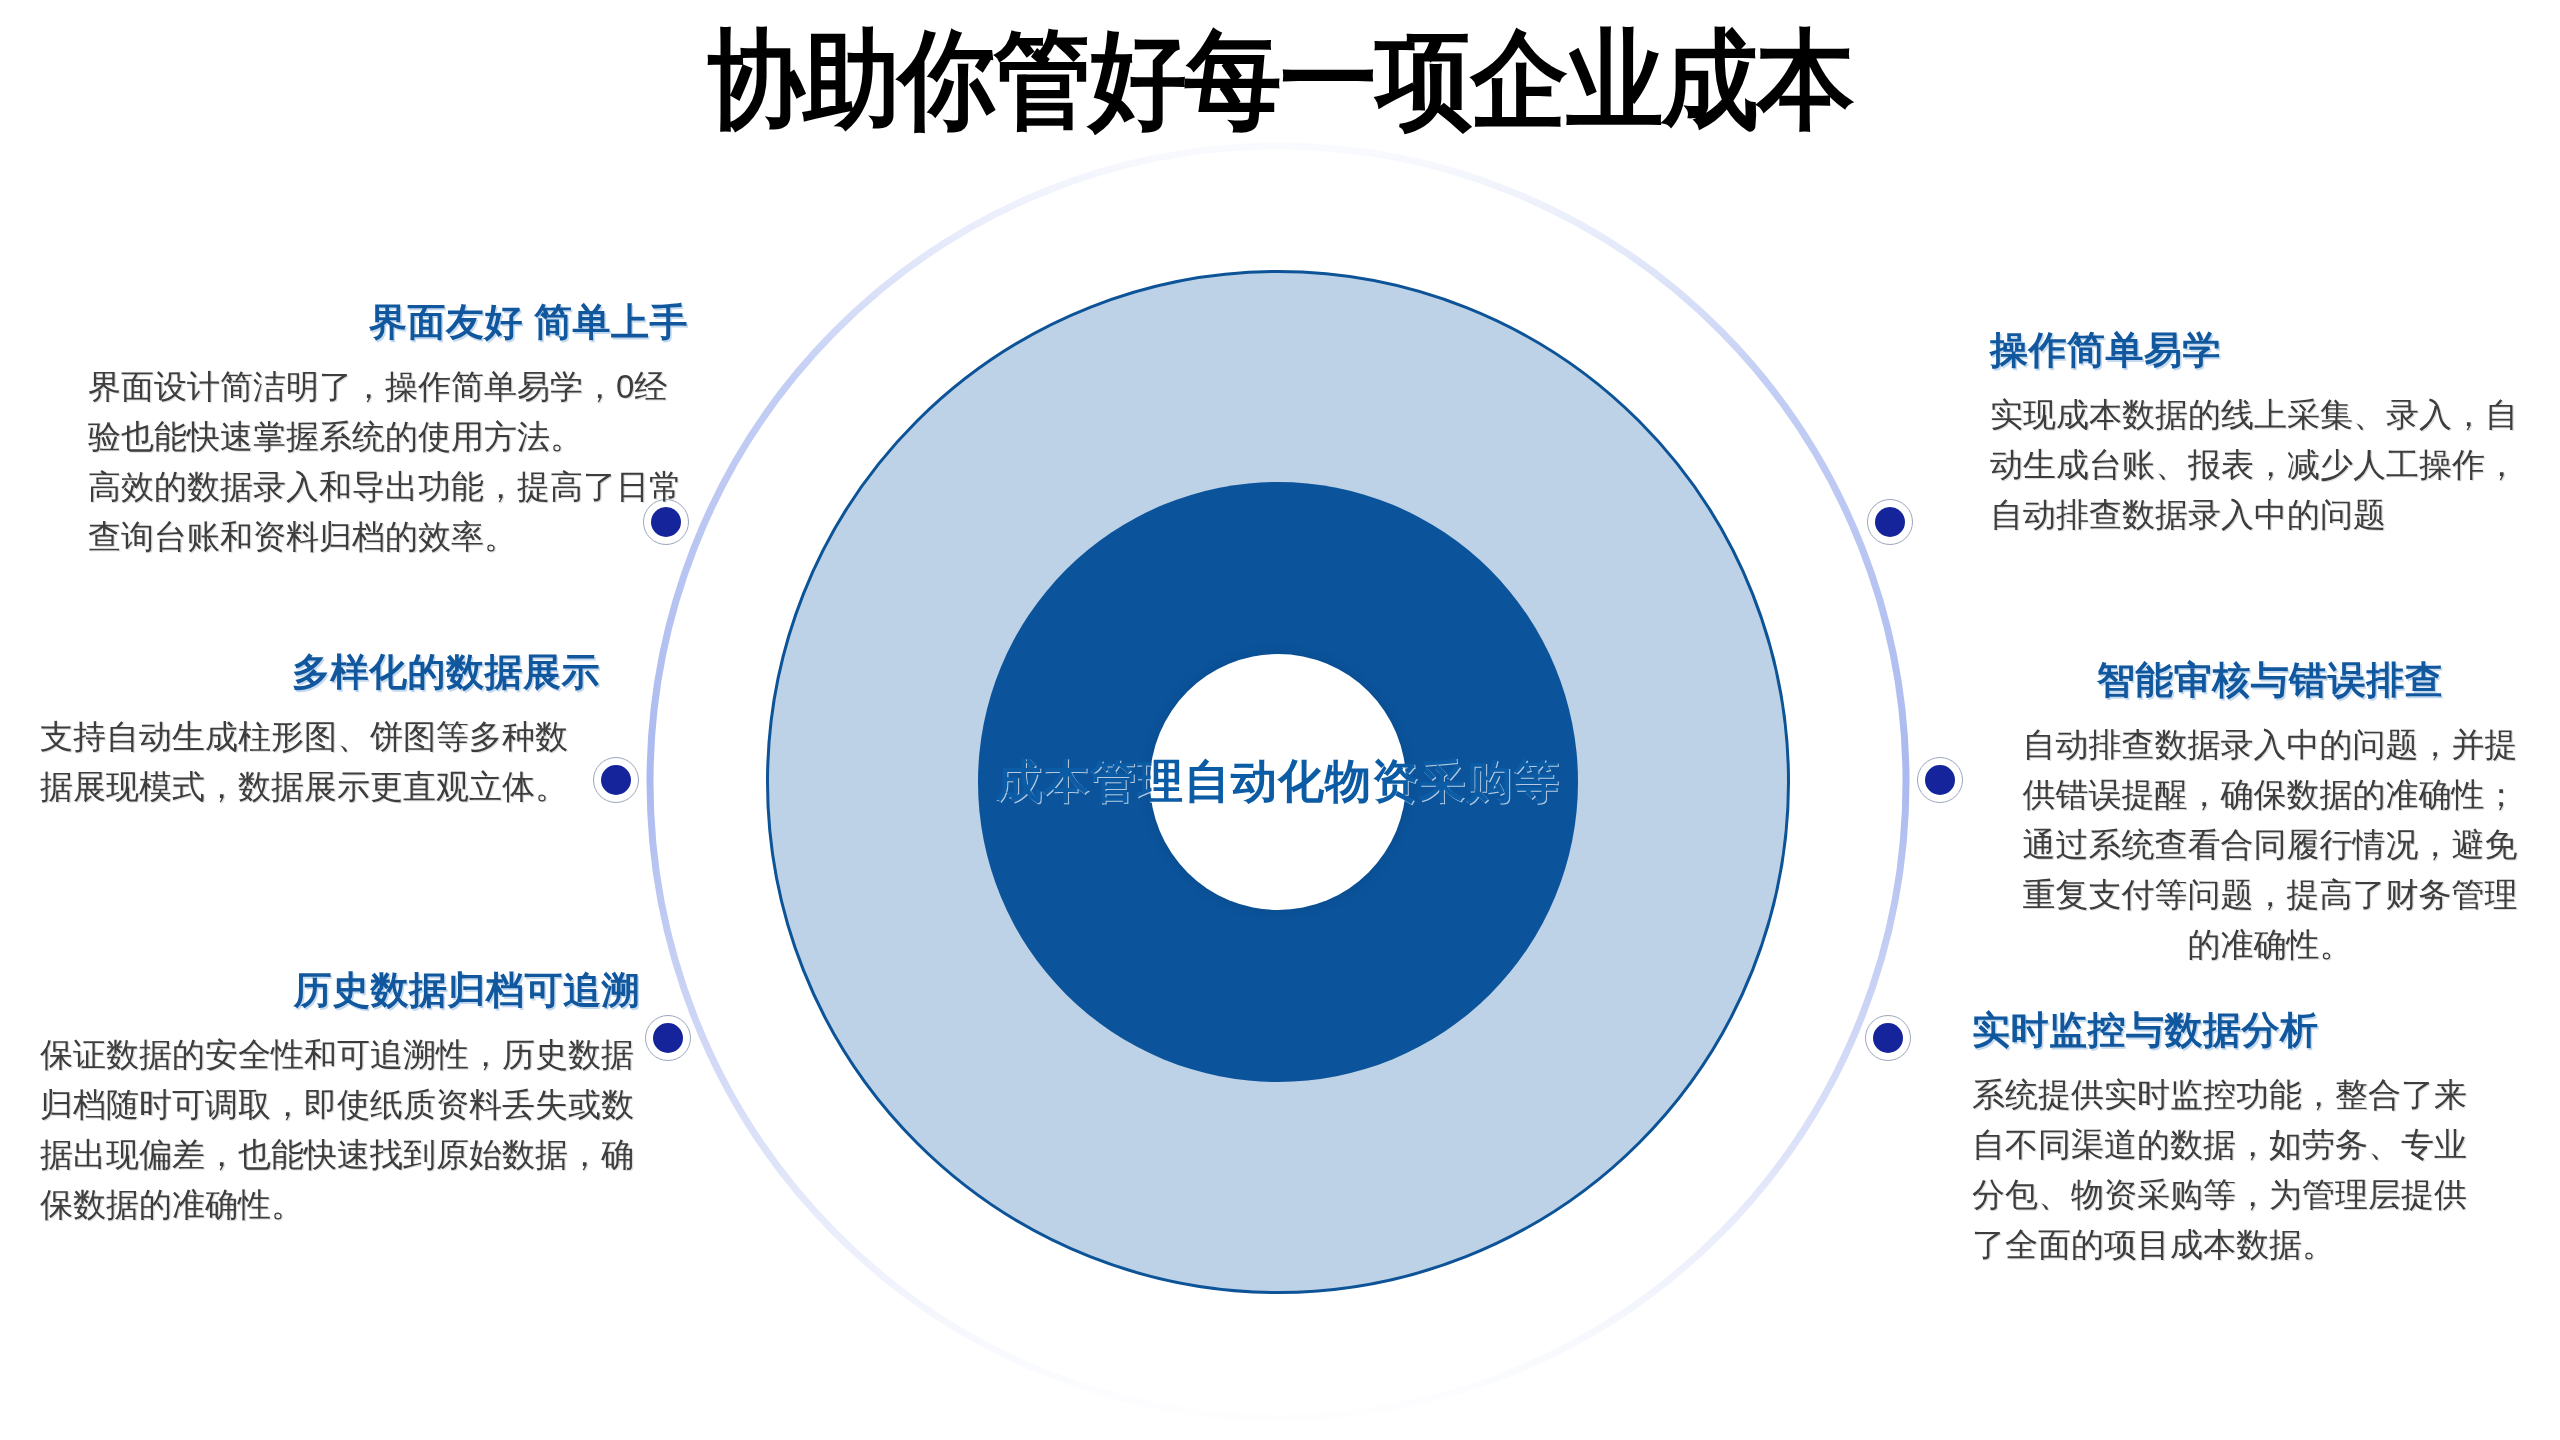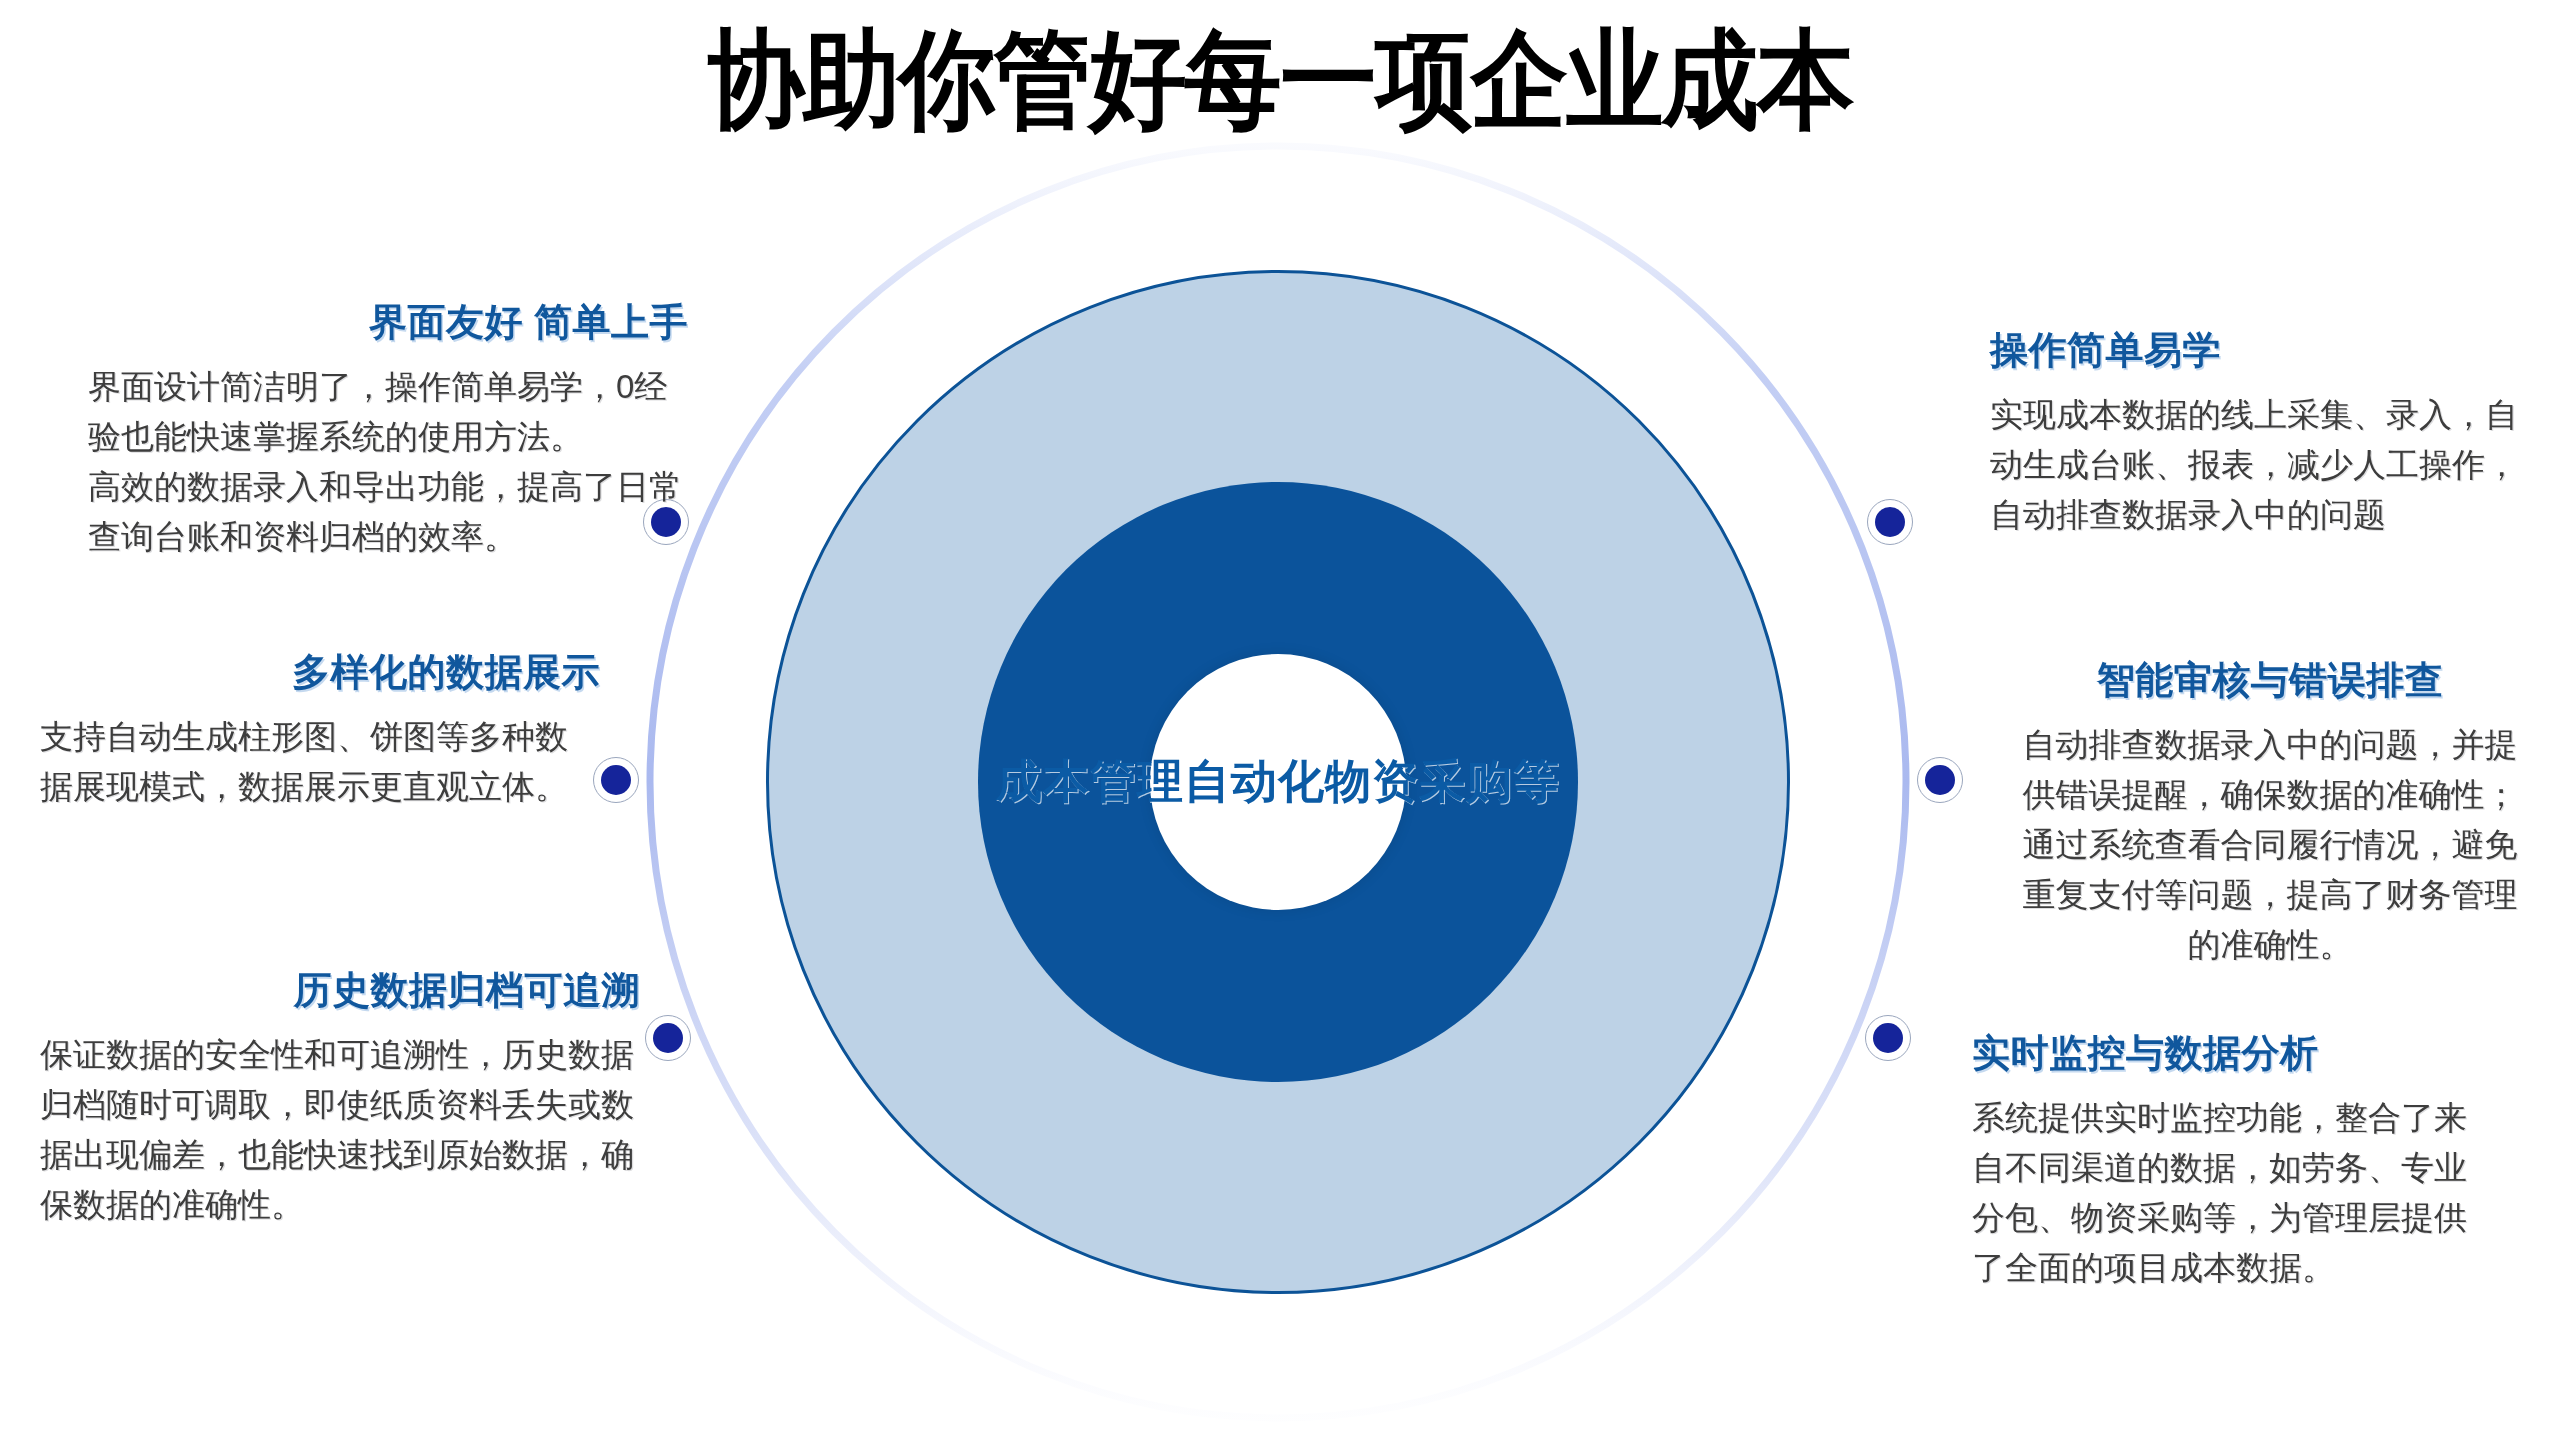--- a/index.html
+++ b/index.html
@@ -162,18 +162,18 @@
   <div class="block right-block" style="left:1990px;top:328px;width:540px;">
     <h3>操作简单易学</h3>
     <p>实现成本数据的线上采集、录入，自动生成台账、报表，减少人工操作，自动排查数据录入中的问题</p>
   </div>
 
   <div class="block right-block" style="left:2010px;top:658px;width:520px;text-align:center;">
     <h3>智能审核与错误排查</h3>
     <p>自动排查数据录入中的问题，并提供错误提醒，确保数据的准确性；通过系统查看合同履行情况，避免重复支付等问题，提高了财务管理的准确性。</p>
   </div>
 
-  <div class="block right-block" style="left:1972px;top:1008px;width:520px;margin-top:23px;">
+  <div class="block right-block" style="left:1972px;top:1008px;width:520px;">
     <h3>实时监控与数据分析</h3>
     <p>系统提供实时监控功能，整合了来自不同渠道的数据，如劳务、专业分包、物资采购等，为管理层提供了全面的项目成本数据。</p>
   </div>
 
 </div>
 
 </body></html>

